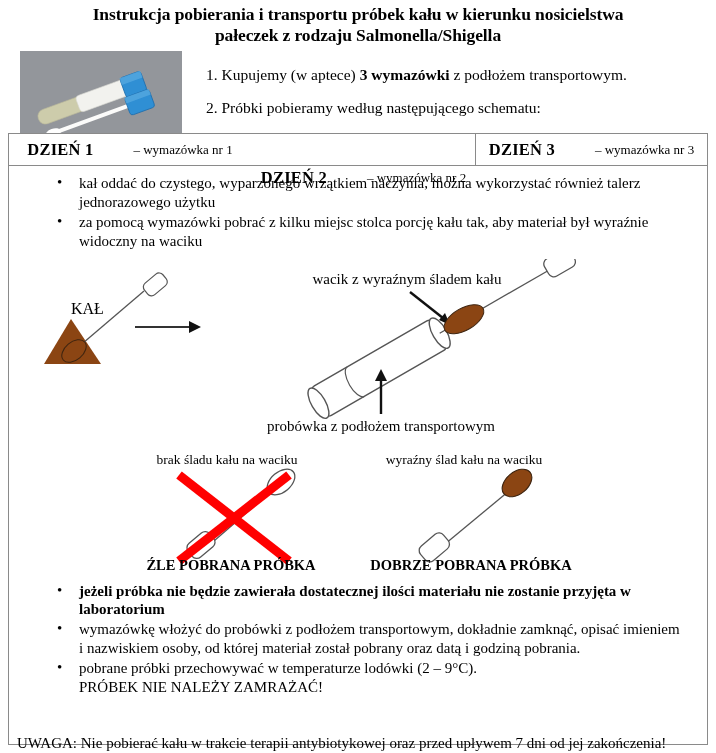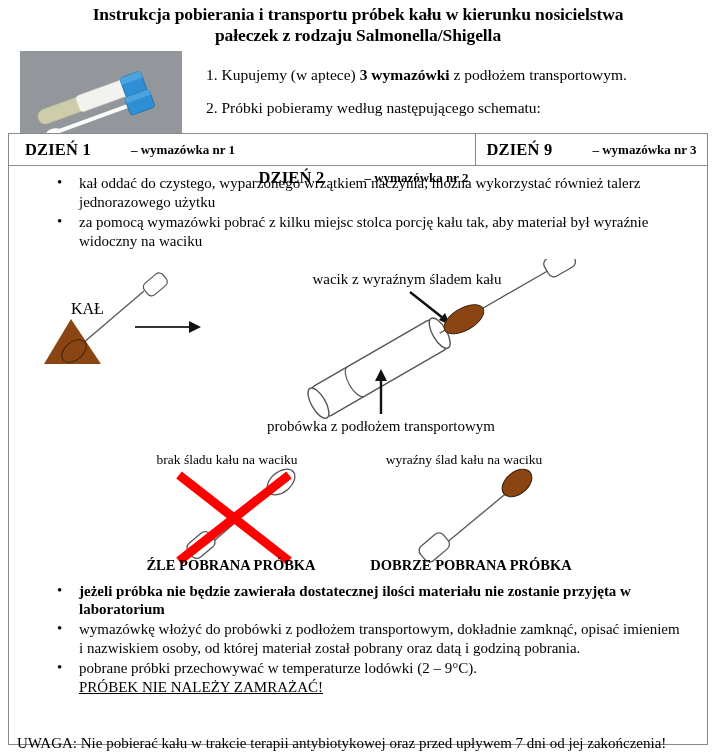--- a/index.html
+++ b/index.html
@@ -92,21 +92,21 @@
   .day-cell:nth-child(1) { width: 242px; }
   .day-cell:nth-child(2) { width: 224px; border-left: 1px solid #8a8a8a; margin-top: 44px; }
   .day-cell:nth-child(3) { width: 232px; border-left: 1px solid #8a8a8a; }
   .day-big {
     font-size: 16.5px;
     font-weight: bold;
     letter-spacing: 0.2px;
   }
   .day-small {
     font-size: 13px;
-    font-weight: bold;
+    font-weight: normal;
     margin-left: 4px;
   }
 
   
   ul.blist {
     margin: 8px;
     padding: 0;
     list-style: none;
   }
   ul.blist > li {
@@ -120,21 +120,20 @@
   ul.blist > li::before {
     content: "\2022";
     position: absolute;
     left: 40px;
     top: -1px;
     font-size: 15px;
   }
   ul.blist > li .sub {
     display: block;
     font-weight: normal;
-    text-decoration: underline;
   }
   ul.blist > li.nb { font-weight: normal; }
 
   .list-top { padding-top: 9px; }
   .list-bottom { padding-top: 2px; }
 
   
   .diagram {
     width: 100%;
     display: block;
@@ -200,21 +199,21 @@
   <div class="day-row">
     <div class="day-cell">
       <span class="day-big">DZIEŃ 1</span>
       <span class="day-small">– wymazówka nr 1</span>
     </div>
     <div class="day-cell">
       <span class="day-big">DZIEŃ 2</span>
       <span class="day-small">– wymazówka nr 2</span>
     </div>
     <div class="day-cell">
-      <span class="day-big">DZIEŃ 9</span>
+      <span class="day-big">DZIEŃ 3</span>
       <span class="day-small">– wymazówka nr 3</span>
     </div>
   </div>
 
   <ul class="blist list-top">
     <li>kał oddać do czystego, wyparzonego wrzątkiem naczynia, można wykorzystać również talerz jednorazowego użytku</li>
     <li>za pomocą wymazówki pobrać z kilku miejsc stolca porcję kału tak, aby materiał był wyraźnie widoczny na waciku</li>
   </ul>
 
   <svg class="diagram" width="698" height="315" viewBox="0 0 698 315">

